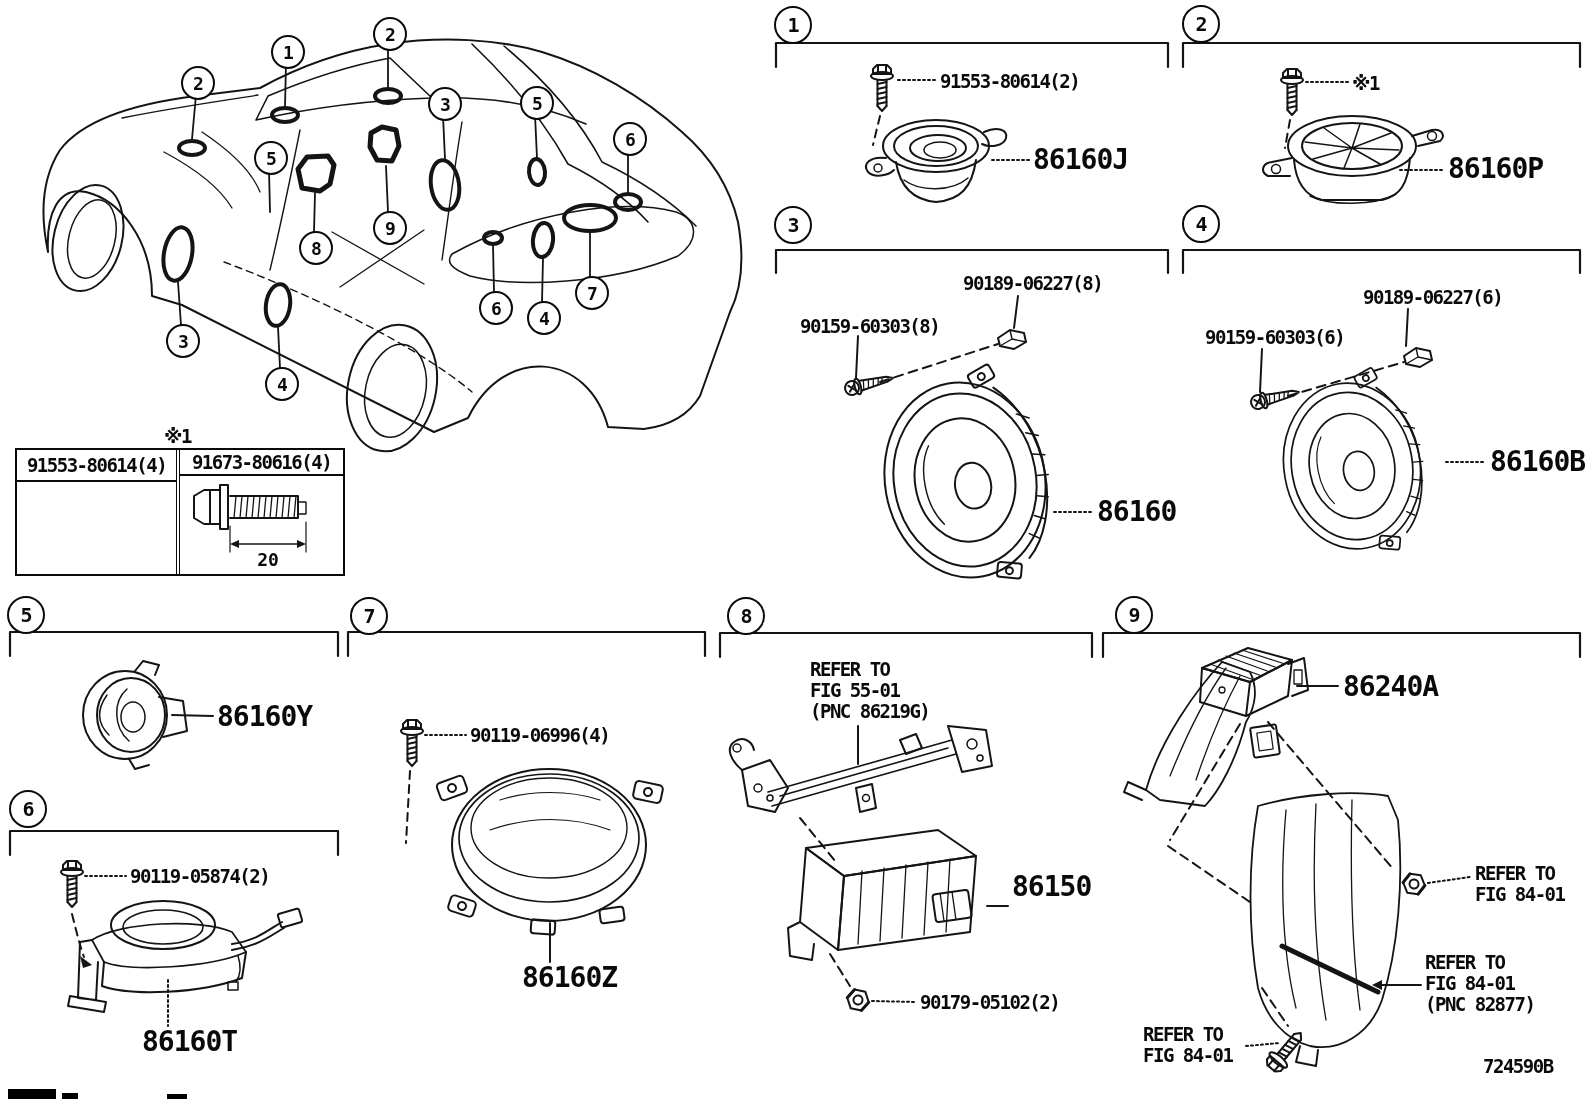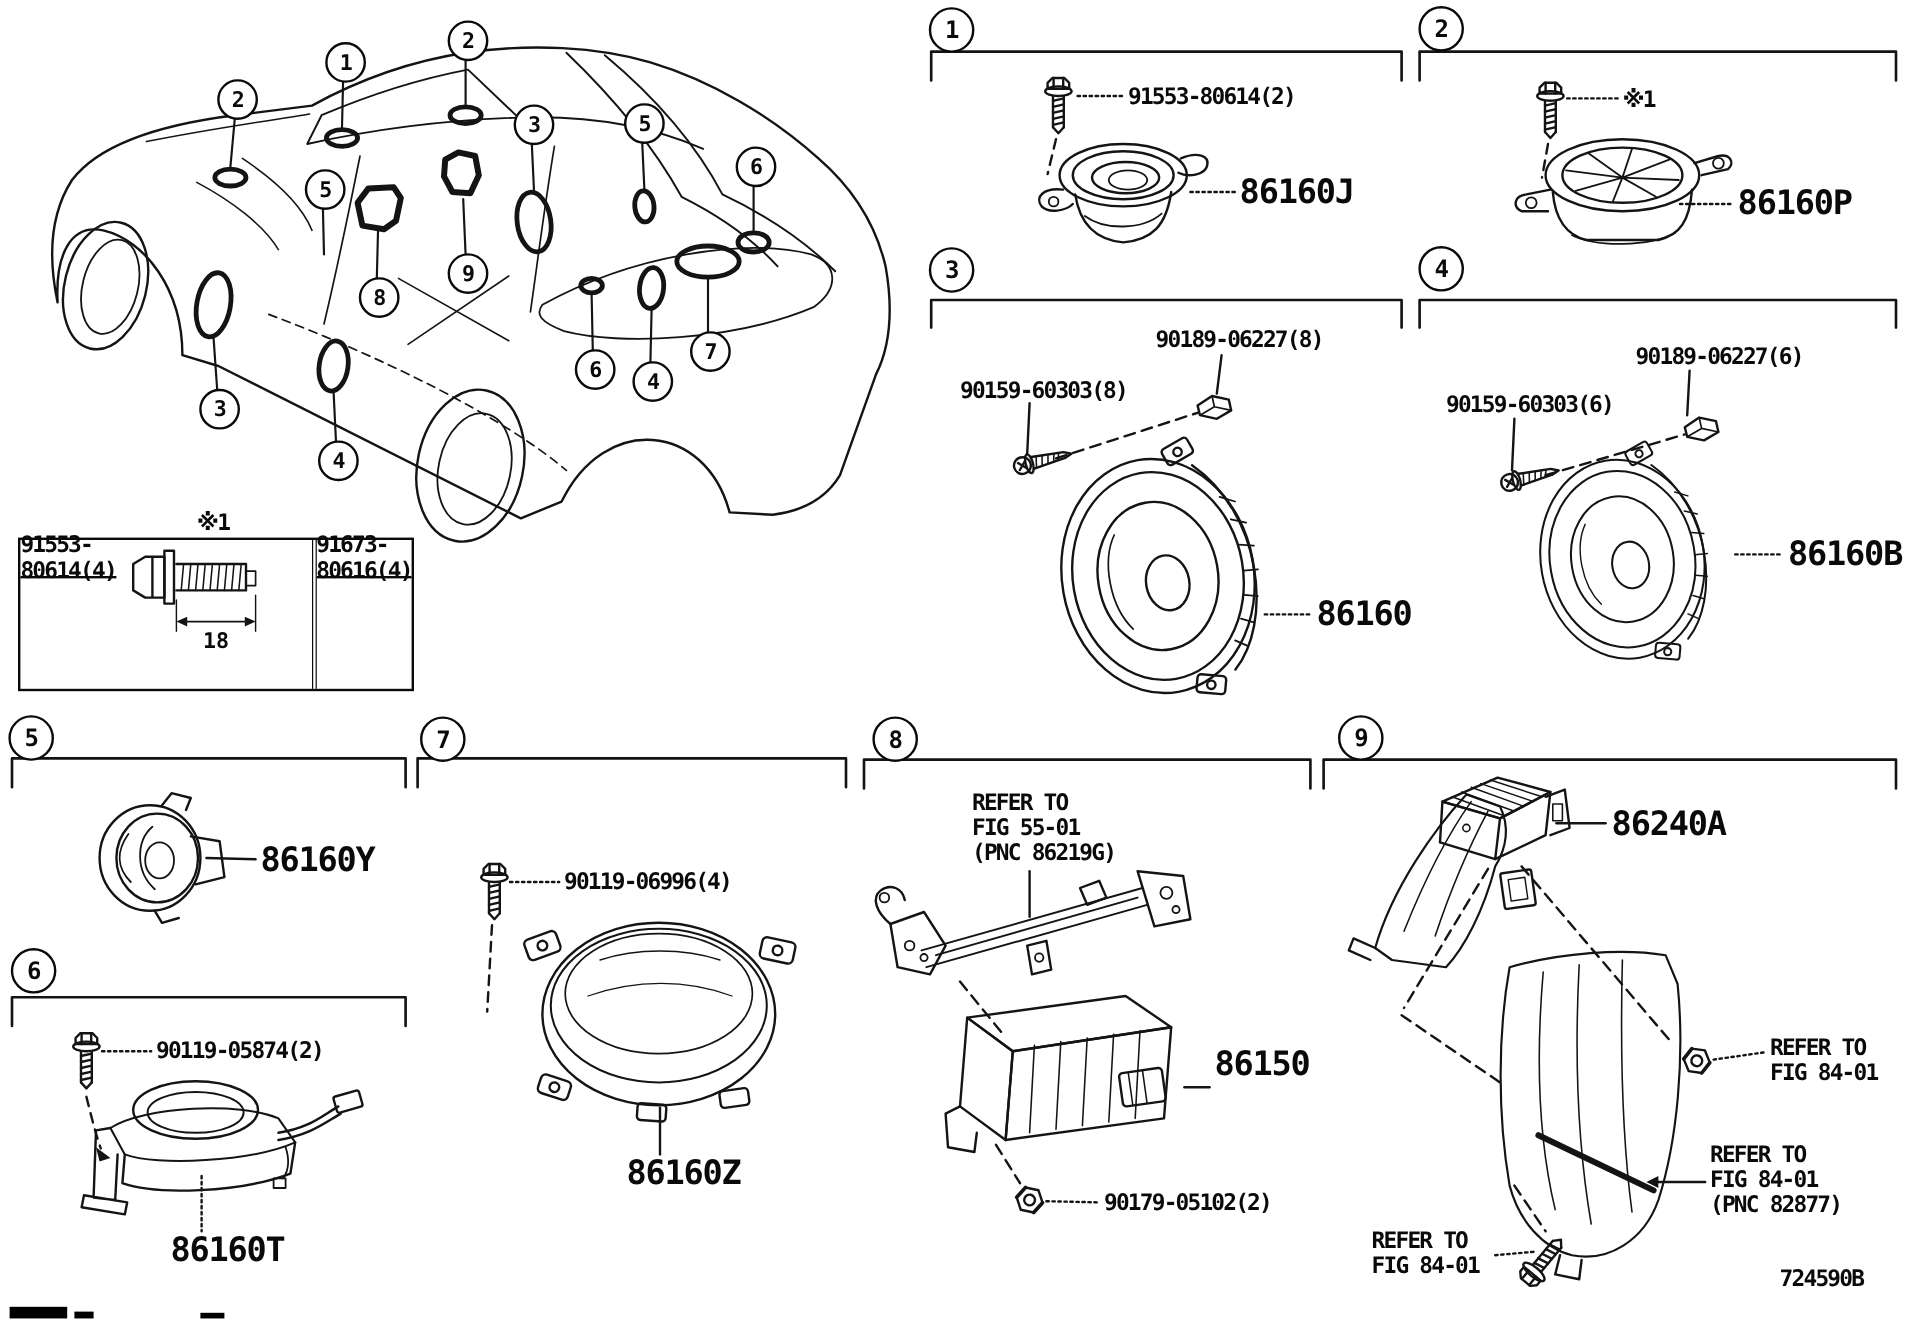--- a/index.html
+++ b/index.html
@@ -9,21 +9,21 @@
   .plabel{position:absolute;font-weight:bold;font-size:19px;line-height:21px;
           letter-spacing:-1.5px;white-space:pre-line;color:#0a0a0a}
   .plabel.big{font-size:28px;line-height:24px;letter-spacing:-1px}
   .callout{position:absolute;width:30px;height:30px;margin-left:-15px;margin-top:-15px;
            border:2.5px solid #0a0a0a;border-radius:50%;background:#fff;z-index:3;
            display:flex;align-items:center;justify-content:center;
            font-weight:bold;font-size:18px;letter-spacing:-1px}
   .callout.sec{width:34px;height:34px;margin-left:-17px;margin-top:-17px;font-size:20px}
   .ptable{position:absolute;left:15px;top:448px;width:330px;height:128px;
           border:2.5px solid #0a0a0a;display:flex;background:#fff;box-sizing:border-box}
-  .ptable .col{flex:1;display:flex;flex-direction:row}
+  .ptable .col{flex:1;display:flex;flex-direction:column}
   .ptable .col + .col{border-left:4px double #0a0a0a}
   .ptable .hd{height:30px;border-bottom:2px solid #0a0a0a;display:flex;align-items:center;
               justify-content:center;font-weight:bold;font-size:19px;letter-spacing:-1.5px}
   .ptable .bd{flex:1;position:relative}
   .dim-num{font-family:"DejaVu Sans Mono","DejaVu Sans",monospace;font-weight:bold;font-size:18px}
   .mark{position:absolute;background:#000}
 </style>
 </head>
 <body>
 
@@ -394,38 +394,38 @@
 (PNC 82877)</div>
 <div class="plabel" style="left:1143px;top:1024px">REFER TO
 FIG 84-01</div>
 
 <div class="plabel" style="left:1483px;top:1056px">724590B</div>
 
 <div class="plabel" style="left:164px;top:426px">※1</div>
 <div class="ptable">
   <div class="col">
     <div class="hd">91553-80614(4)</div>
+  </div>
+  <div class="col">
+    <div class="hd">91673-80616(4)</div>
     <div class="bd">
       <svg width="163" height="94" viewBox="0 0 163 94">
         <g stroke="#141414" fill="none" stroke-width="2" stroke-linecap="round" stroke-linejoin="round">
           <path d="M 24,14 L 14,20 L 14,42 L 24,48 L 40,48 L 40,14 Z M 30,14 L 30,48"></path>
           <rect x="40" y="9" width="8" height="44"></rect>
-          <path d="M 50,20 L 108,20 M 50,42 L 108,42 M 108,20 L 108,42"></path>
-          <path d="M 56,20 L 54,42 M 62,20 L 60,42 M 68,20 L 66,42 M 74,20 L 72,42 M 80,20 L 78,42 M 86,20 L 84,42 M 92,20 L 90,42 M 98,20 L 96,42 M 104,20 L 102,42" stroke-width="1.3"></path>
-          <path d="M 108,26 L 116,26 M 108,38 L 116,38 M 116,26 L 116,38" stroke-width="1.4"></path>
-          <path d="M 50,50 L 50,76 M 116,46 L 116,76" stroke-width="1.2"></path>
-          <path d="M 57,68 L 109,68" stroke-width="1.6"></path>
-          <path d="M 50,68 L 59,64 L 59,72 Z M 116,68 L 107,64 L 107,72 Z" fill="#141414" stroke="none"></path>
+          <path d="M 50,20 L 118,20 M 50,42 L 118,42 M 118,20 L 118,42"></path>
+          <path d="M 56,20 L 54,42 M 62,20 L 60,42 M 68,20 L 66,42 M 74,20 L 72,42 M 80,20 L 78,42 M 86,20 L 84,42 M 92,20 L 90,42 M 98,20 L 96,42 M 104,20 L 102,42 M 110,20 L 108,42 M 116,20 L 114,42" stroke-width="1.3"></path>
+          <path d="M 118,26 L 126,26 M 118,38 L 126,38 M 126,26 L 126,38" stroke-width="1.4"></path>
+          <path d="M 50,50 L 50,76 M 126,46 L 126,76" stroke-width="1.2"></path>
+          <path d="M 57,68 L 119,68" stroke-width="1.6"></path>
+          <path d="M 50,68 L 59,64 L 59,72 Z M 126,68 L 117,64 L 117,72 Z" fill="#141414" stroke="none"></path>
         </g>
-        <text class="dim-num" x="83" y="90" text-anchor="middle" fill="#0a0a0a">18</text>
+        <text class="dim-num" x="88" y="90" text-anchor="middle" fill="#0a0a0a">20</text>
       </svg>
     </div>
   </div>
-  <div class="col">
-    <div class="hd">91673-80616(4)</div>
-  </div>
 </div>
 
 <div class="mark" style="left:8px;top:1089px;width:48px;height:10px"></div>
 <div class="mark" style="left:62px;top:1093px;width:16px;height:6px"></div>
 <div class="mark" style="left:167px;top:1094px;width:20px;height:5px"></div>
 
 </div>
 
 </body></html>

